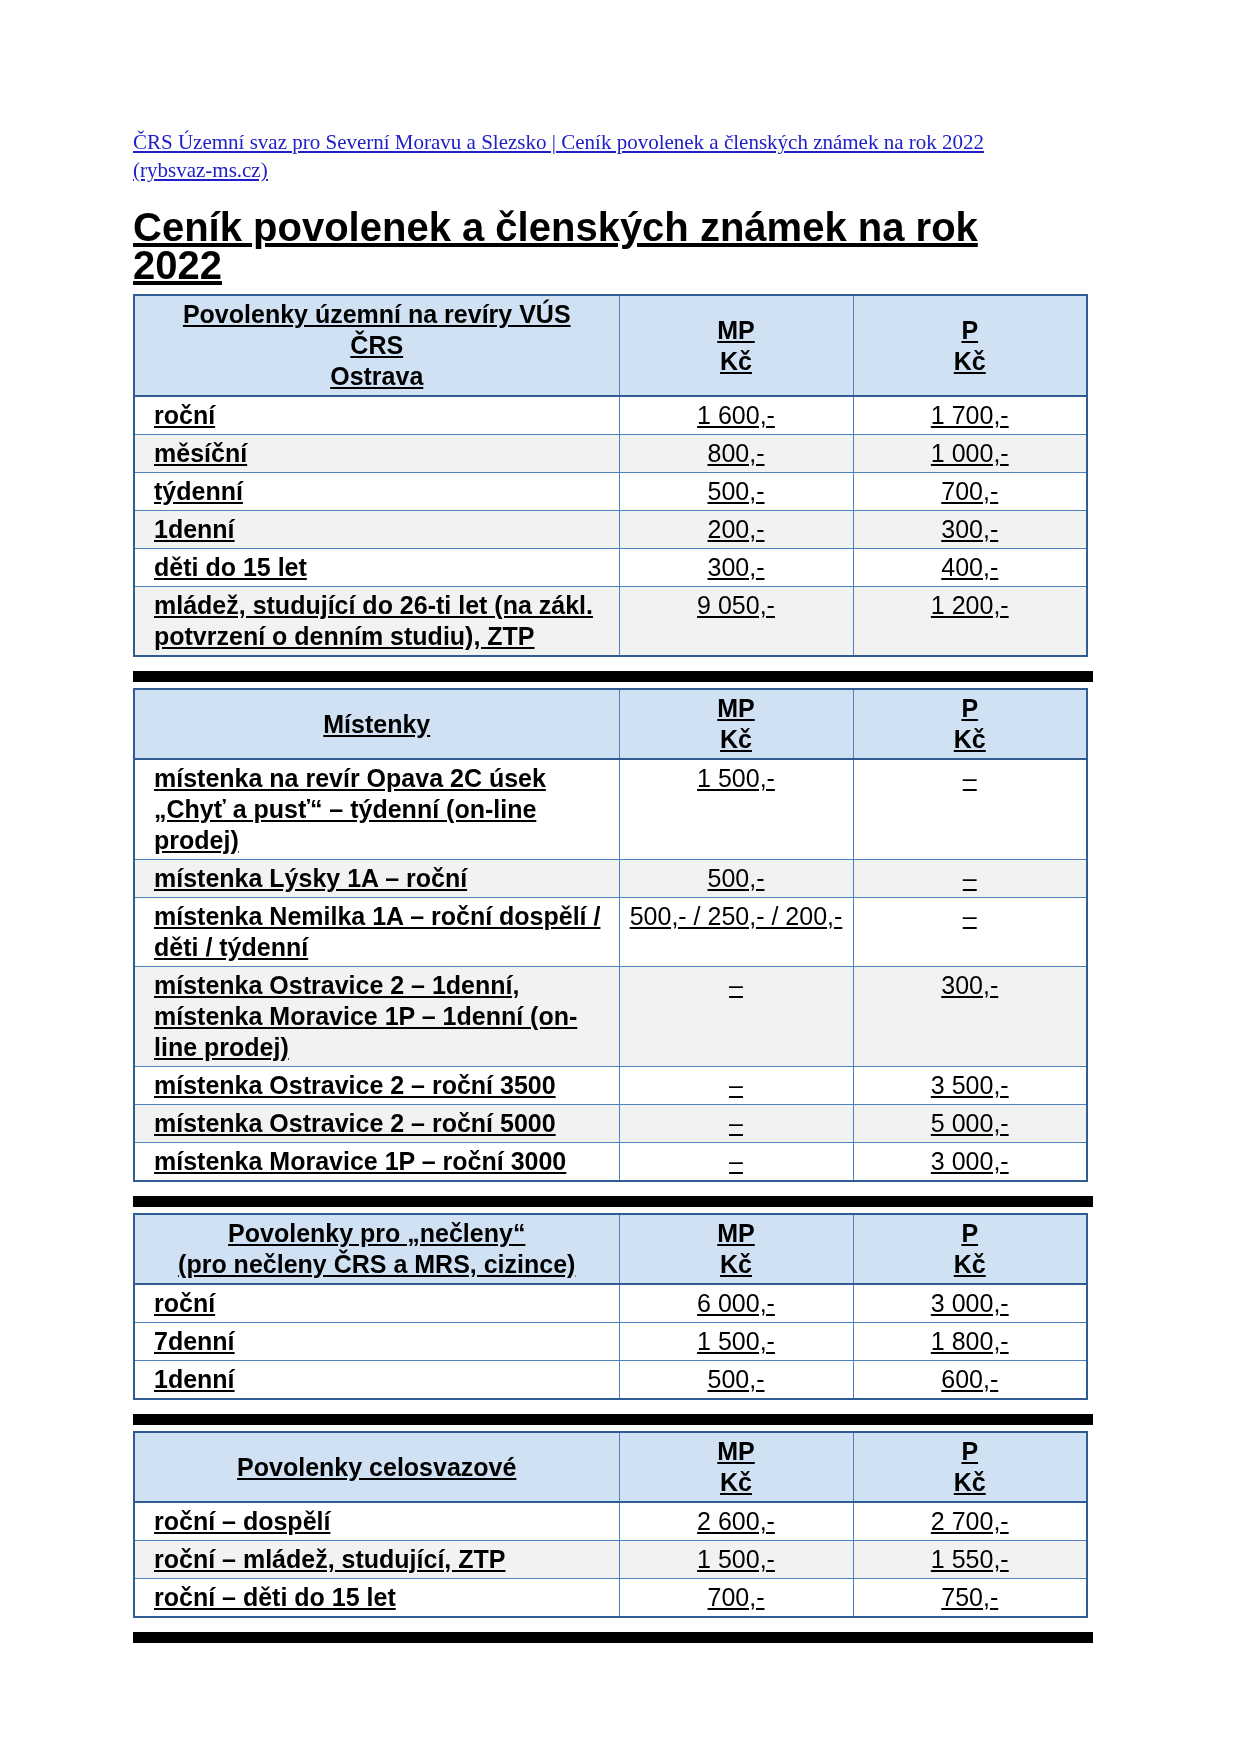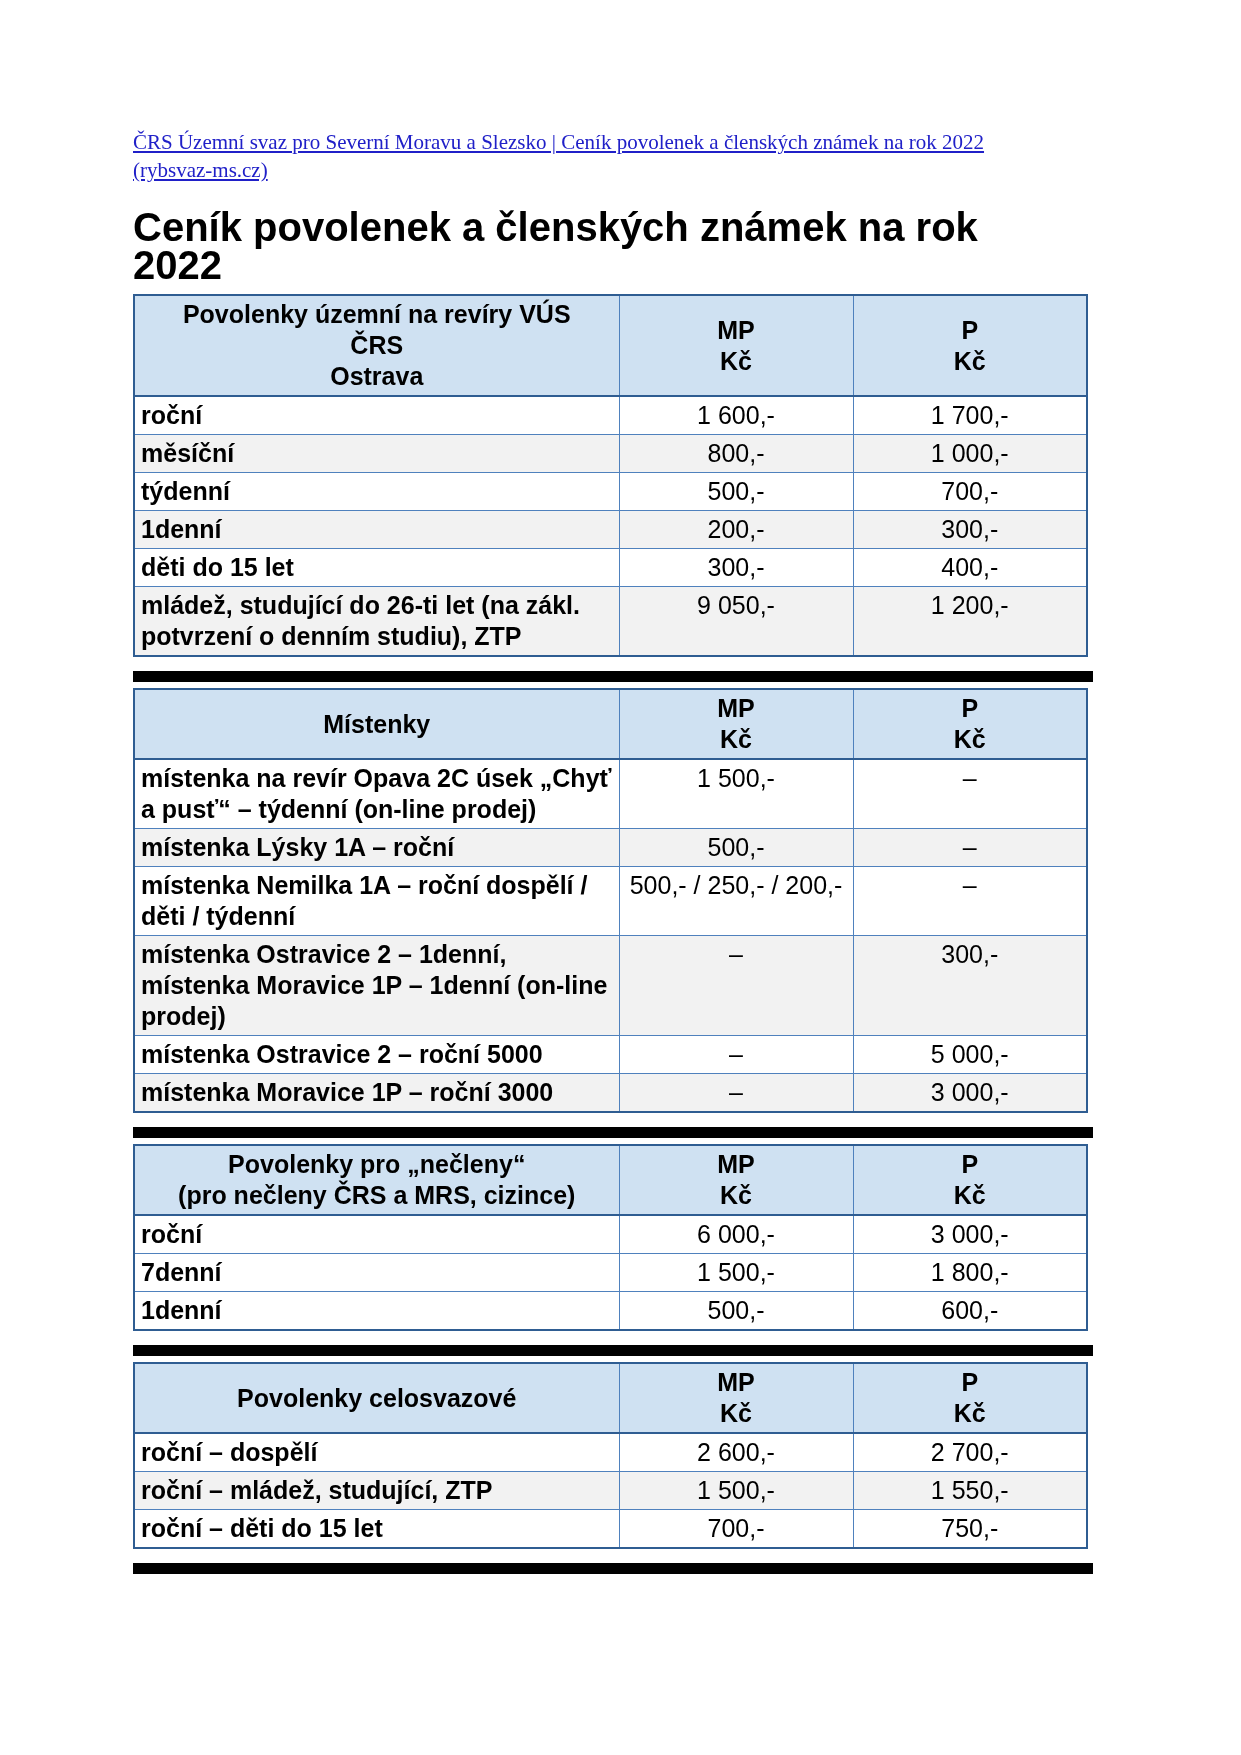--- a/index.html
+++ b/index.html
@@ -3,21 +3,21 @@
 <meta charset="utf-8">
 <style>
   html, body { margin: 0; padding: 0; }
   body {
     width: 1241px; height: 1755px;
     background: #ffffff; color: #000000;
     font-family: "Liberation Sans", sans-serif;
     overflow: hidden;
   }
   .page { padding: 128px 0 0 133px; }
-  .content { width: 926px; }
+  .content { width: 926px; text-decoration: underline; }
 
   .source-link {
     display: block;
     max-width: 880px;
     font-family: "Liberation Serif", serif;
     font-size: 21px;
     line-height: 28px;
     color: #2020c8;
     text-decoration: underline;
     cursor: pointer;
@@ -48,21 +48,21 @@
   }
   .price-table thead th {
     background: #cfe1f2;
     font-weight: bold;
     text-align: center;
     vertical-align: middle;
     padding: 3px 20px;
     border-bottom: 2px solid #2f5d92;
   }
   .price-table td { vertical-align: top; padding: 3px 6px; background: #ffffff; }
-  .price-table td.lbl { font-weight: bold; text-align: left; padding-left: 6px; }
+  .price-table td.lbl { font-weight: bold; text-align: left; padding-left: 19px; }
   .price-table td.val { text-align: center; }
   table.banded tbody tr:nth-child(even) td { background: #f2f2f2; }
 
   .pre { white-space: pre-line; }
 
   .separator-bar {
     width: 960px; height: 11px;
     background: #000000;
     margin: 14px 0 6px 0;
   }
@@ -159,20 +159,25 @@
           <td class="lbl">místenka Nemilka 1A – roční dospělí / děti / týdenní</td>
           <td class="val">500,- / 250,- / 200,-</td>
           <td class="val">–</td>
         </tr>
         <tr>
           <td class="lbl">místenka Ostravice 2 – 1denní, místenka Moravice 1P – 1denní (on-line prodej)</td>
           <td class="val">–</td>
           <td class="val">300,-</td>
         </tr>
         <tr>
+          <td class="lbl">místenka Ostravice 2 – roční 3500</td>
+          <td class="val">–</td>
+          <td class="val">3 500,-</td>
+        </tr>
+        <tr>
           <td class="lbl">místenka Ostravice 2 – roční 5000</td>
           <td class="val">–</td>
           <td class="val">5 000,-</td>
         </tr>
         <tr>
           <td class="lbl">místenka Moravice 1P – roční 3000</td>
           <td class="val">–</td>
           <td class="val">3 000,-</td>
         </tr>
       </tbody>

